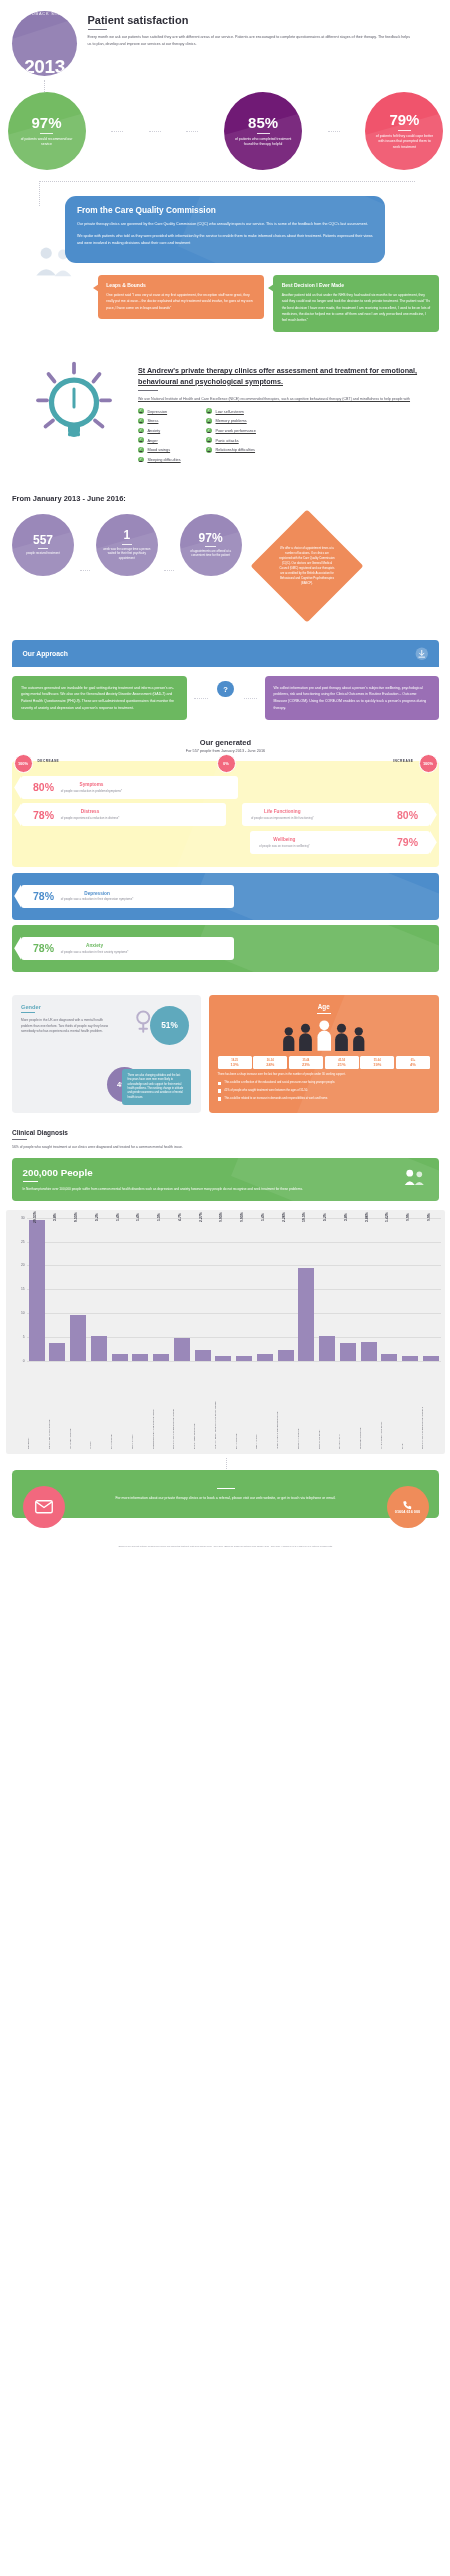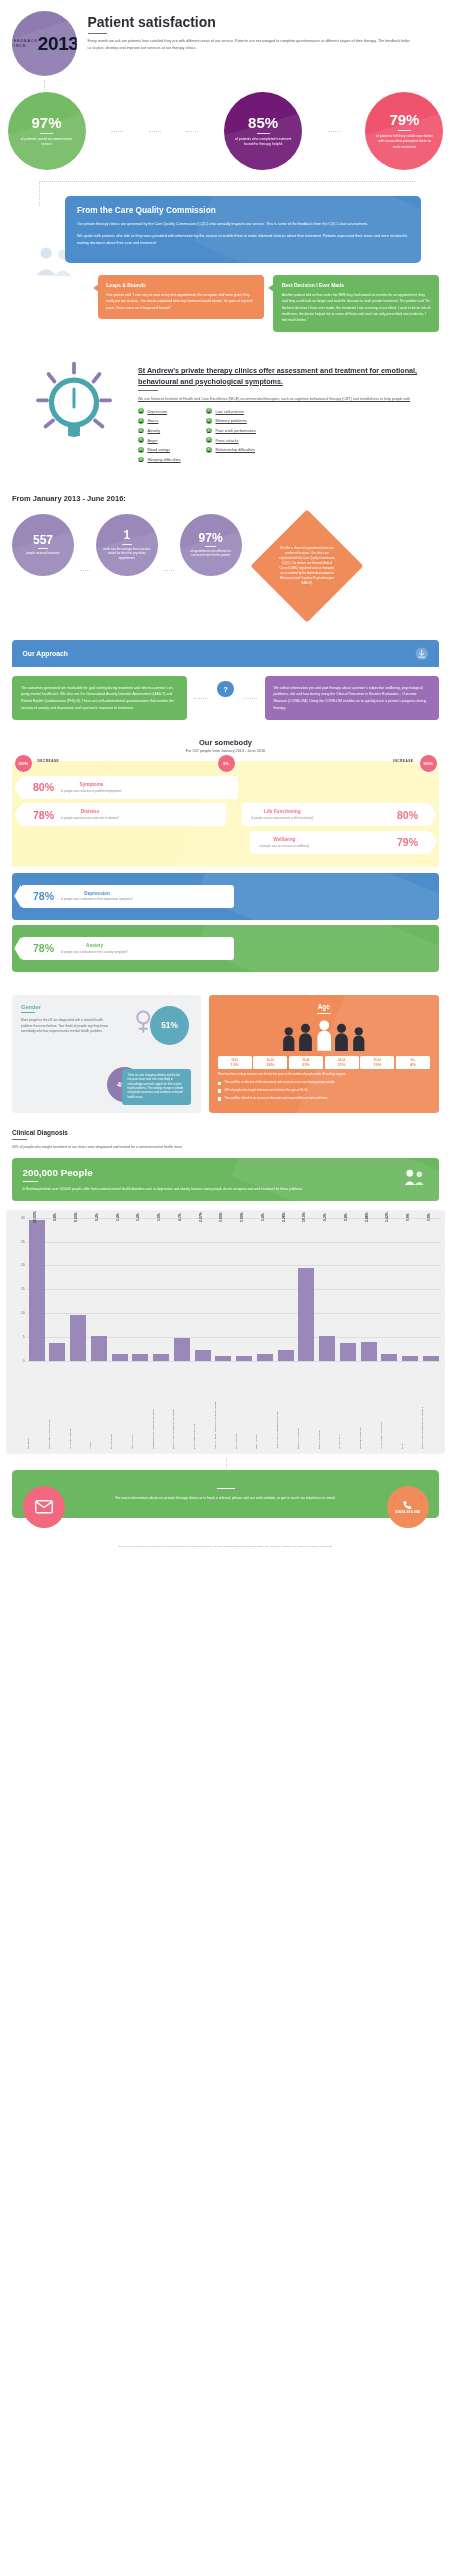--- a/index.html
+++ b/index.html
@@ -10,32 +10,32 @@
     color: #3d3d3d;
     -webkit-font-smoothing: antialiased;
   }
   .page { width: 451px; position: relative; overflow: hidden; }
 
   
   .sec-hero { padding: 10.5px 12px 4.5px 12px; display: flex; gap: 10.5px; }
   .year-circle {
     width: 65px; height: 65px; border-radius: 50%;
     background: #8e7bb0; flex: 0 0 65px;
-    display: flex; flex-direction: row; align-items: center; justify-content: center;
-    color: #0f172a; position: relative; overflow: hidden;
+    display: flex; flex-direction: column; align-items: center; justify-content: space-between;
+    color: #ffffff; position: relative; overflow: hidden;
   }
   .year-circle::after {
     content: ""; position: absolute; left: -20%; top: 30%;
     width: 140%; height: 90%; background: rgba(255,255,255,.07);
     transform: rotate(-18deg);
   }
   .year-label { font-size: 3.9px; letter-spacing: 0.8px; text-transform: uppercase; opacity: .92; position: relative; z-index: 2;}
   .year-num { font-size: 19px; font-weight: bold; line-height: 1; letter-spacing: -0.4px; position: relative; z-index: 2;}
   .hero-text { flex: 1; padding-top: 3px; }
-  .hero-title { font-size: 14px; font-weight: bold; color: #2e2e38; margin-bottom: 3px; }
+  .hero-title { font-size: 11px; font-weight: bold; color: #2e2e38; margin-bottom: 3px; }
   .rule { width: 19.5px; height: 1.2px; background: #6f6f7a; margin: 3px 0 4.5px 0; }
   .hero-body { font-size: 3.7px; line-height: 1.85; color: #5a5a66; max-width: 323px; }
 
   
   .sec-circles { display: flex; justify-content: space-between; padding: 12px 7.5px 7.5px 7.5px; position: relative; }
   .dot-up {
     position: absolute; left: 44px; top: 0px; height: 13.5px; width: 0;
     border-left: 1.1px dotted #c9c9d2;
   }
   .pcircle {
@@ -50,21 +50,21 @@
   .pval { font-size: 15px; font-weight: bold; line-height: 1; position: relative; z-index: 2;}
   .pbar { width: 12.8px; height: 1.1px; background: rgba(255,255,255,.85); margin: 3px 0 3px 0; position: relative; z-index: 2;}
   .plab { font-size: 3.5px; line-height: 1.5; padding: 0 9px; position: relative; z-index: 2;}
   .connector { align-self: center; width: 12px; border-top: 1.1px dotted #cfcfd8; }
 
   
   .sec-cqc { position: relative; padding: 18px 0 4.5px 0; }
   .cqc-track { position: absolute; left: 39px; top: 3px; width: 376px; height: 25.5px;
                border-left: 1.1px dotted #c9c9d2; border-top: 1.1px dotted #c9c9d2; }
   .cqc-card {
-    margin-left: 65px; width: 356px; background: #4d8dcb; border-radius: 5px;
+    margin-left: 65px; width: 320px; background: #4d8dcb; border-radius: 11px;
     padding: 9.8px 12px 10.5px 12px; color: #fff; position: relative; overflow: hidden;
   }
   .cqc-card::after{
     content:""; position:absolute; right:-10%; top:-30%; width:70%; height:180%;
     background: rgba(255,255,255,.055); transform: rotate(24deg);
   }
   .cqc-title { font-size: 8.3px; font-weight: bold; margin-bottom: 5.3px; position: relative; z-index: 2;}
   .cqc-body { font-size: 3.7px; line-height: 1.95; position: relative; z-index: 2; }
   .cqc-body p { margin-bottom: 5.3px; }
   .cqc-icon {
@@ -477,21 +477,21 @@
       <div class="ap-dots"></div>
       <div class="ap-mid">
         <div class="qmark">?</div>
       </div>
       <div class="ap-dots"></div>
       <div class="ap-purple">We collect information pre and post therapy about a person's subjective wellbeing, psychological problems, risk and functioning using the Clinical Outcomes in Routine Evaluation – Outcome Measure (CORE-OM). Using the CORE-OM enables us to quickly track a person's progress during therapy.</div>
     </div>
   </div>
 
   <div class="sec-out">
-    <div class="out-title">Our somebody</div>
+    <div class="out-title">Our generated</div>
     <div class="out-sub">For 557 people from January 2013 - June 2016</div>
 
     <div class="panel">
       <div class="scale-row">
         <div class="sc-bubble sc-pink" style="left:1.5px">100%</div>
         <div class="sc-word" style="left:25.5px">DECREASE</div>
         <div class="sc-bubble sc-pink" style="left:50%;margin-left:-9px">0%</div>
         <div class="sc-word" style="right:25.5px">INCREASE</div>
         <div class="sc-bubble sc-pink" style="right:1.5px">100%</div>
       </div>

